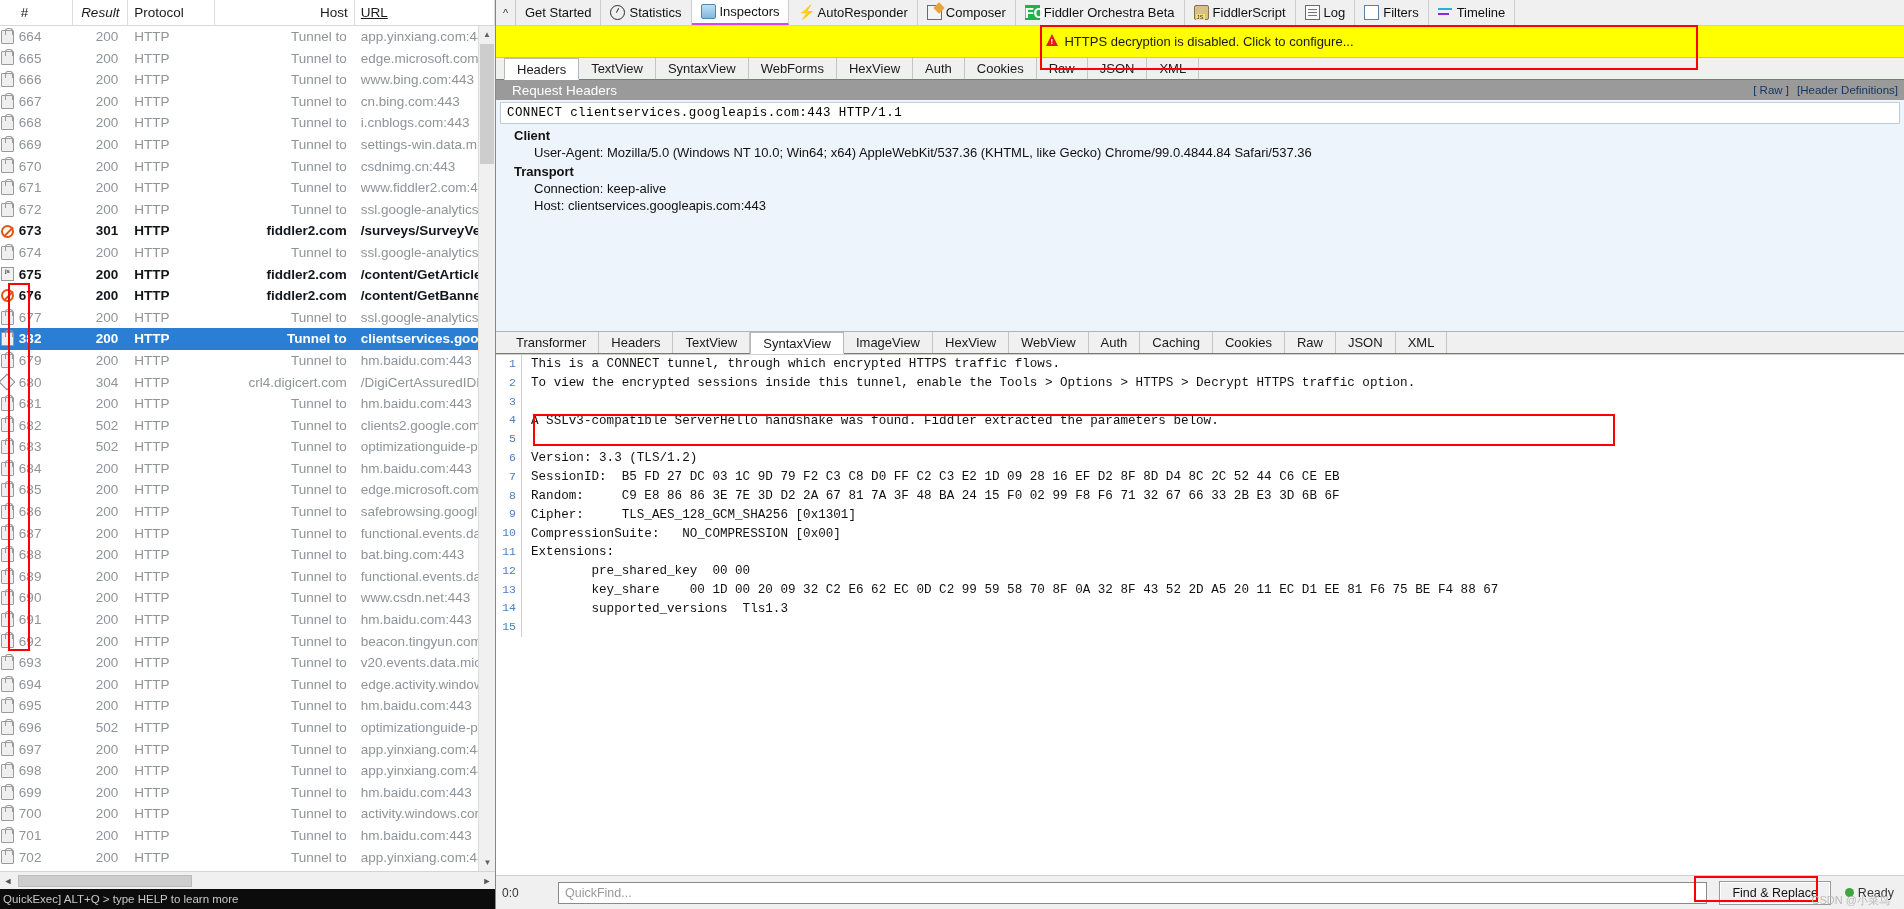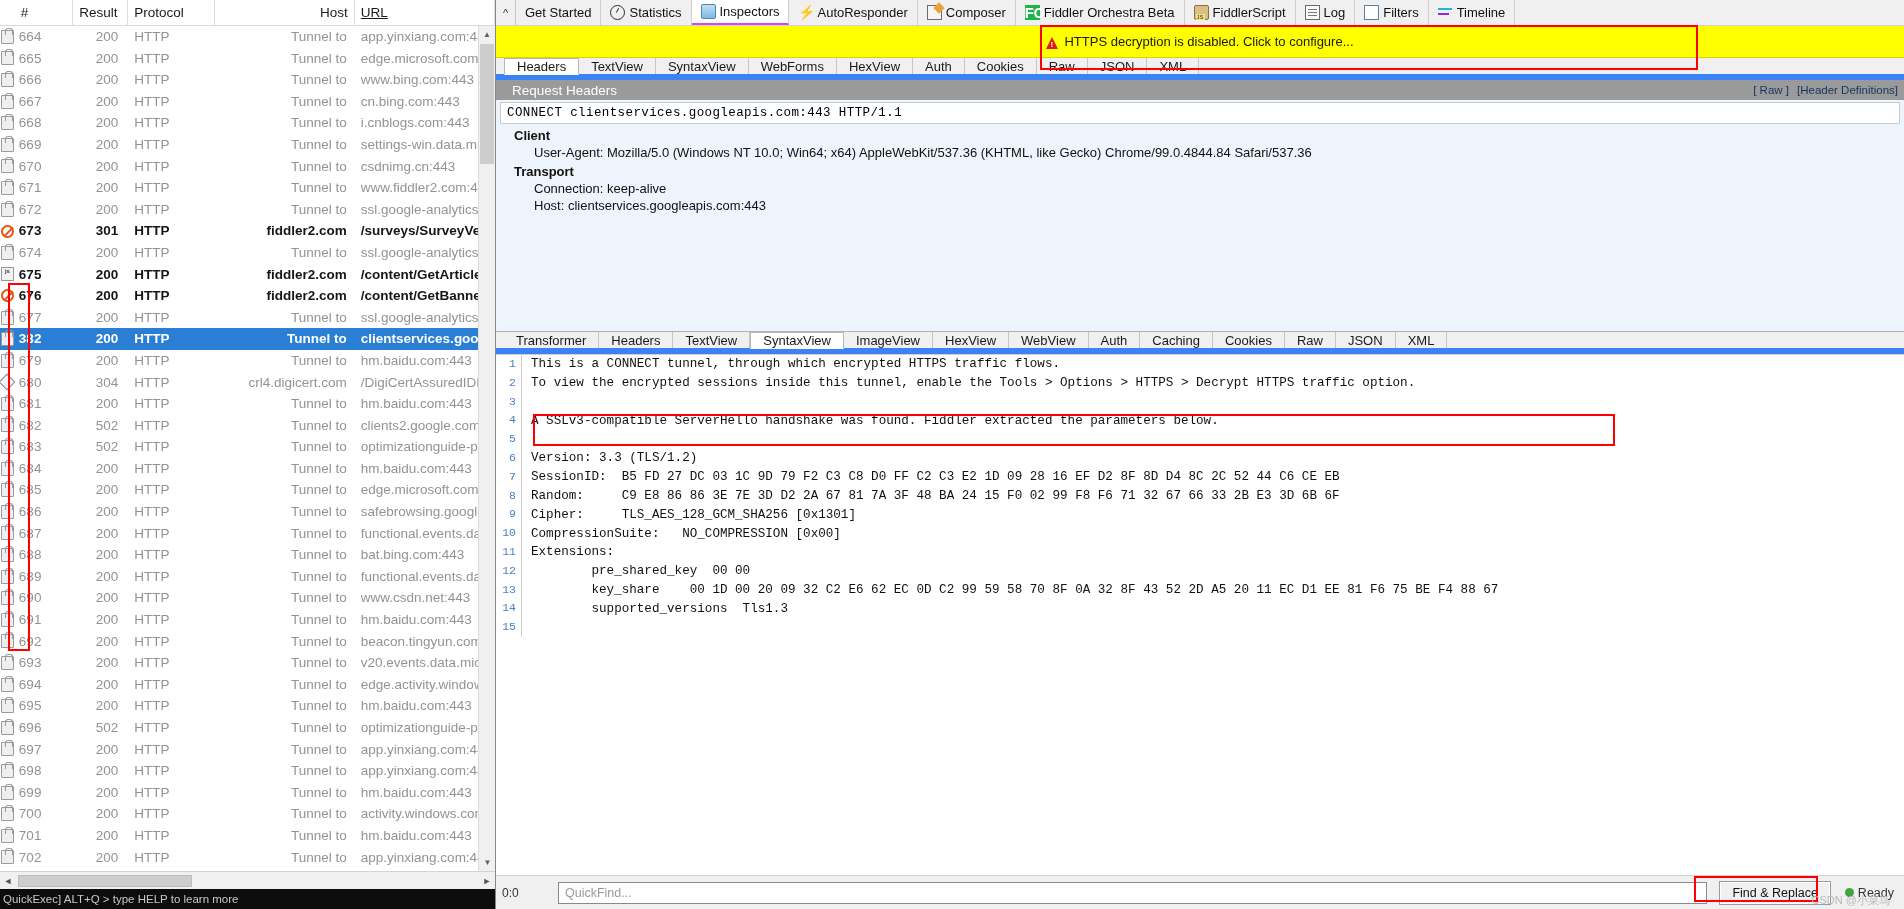--- a/index.html
+++ b/index.html
@@ -30,21 +30,21 @@
     font-size: 13.5px; color: #1a1a1a;
     position: relative;
   }
   .sess-header .col {
     height: 26px; line-height: 26px;
     border-right: 1px solid #dcdcdc;
     padding: 0 6px; overflow: hidden; white-space: nowrap;
   }
   .col-ico  { width: 16px; border-right: none !important; padding:0 !important;}
   .col-num  { width: 62px; text-align: left; }
-  .col-res  { width: 58px; text-align: left; padding-right: 10px;}
+  .col-res  { width: 58px; text-align: center; padding-right: 10px; font-style: italic;}
   .col-prot { width: 92px; text-align: left; }
   .col-host { width: 150px; text-align: right; padding-right: 8px;}
   .col-url  { width: 150px; text-align: left; text-decoration: underline; }
 
   #sess-scroll {
     flex: 1 1 auto; position: relative; overflow: hidden;
     background: #fff;
   }
   #sess-rows { position: relative; }
   .srow {
@@ -137,30 +137,30 @@
   .i-time{background:transparent;}
   .i-time:before{content:"";position:absolute;left:0;top:3px;width:14px;height:2px;background:#1fb8d4;}
   .i-time:after{content:"";position:absolute;left:0;top:8px;width:11px;height:2px;background:#8a2be2;}
 
   
   #warnbar {
     height: 32px; min-height:32px; background:#ffff00;
     display:flex; align-items:center; justify-content:center;
     position:relative; border-bottom:1px solid #d6d600;
   }
-  #warnbar .wtext { font-size:13px; color:#1a1a1a; display:flex; align-items:flex-end; gap:6px;}
+  #warnbar .wtext { font-size:13px; color:#1a1a1a; display:flex; align-items:flex-start; gap:6px;}
   .warn-tri { width:0;height:0;border-left:6px solid transparent;border-right:6px solid transparent;
     border-bottom:12px solid #e01b1b; position:relative;}
   .warn-tri:after{content:"!";position:absolute;left:-2px;top:3px;font-size:8px;color:#fff;font-weight:bold;}
 
   
   .subtabs {
     height: 22px; min-height:22px; background:#f0f0f0;
     display:flex; align-items:stretch; padding-left:8px;
-    border-bottom:6px solid #3b82f6;
+    border-bottom:1px solid #3b82f6;
   }
   .stab {
     padding: 0 12px; font-size:13px; color:#1a1a1a;
     display:flex;align-items:center; border-right:1px solid #c5c5c5;
     background:#f0f0f0; white-space:nowrap;
   }
   .stab.active { background:#ffffff; border:1px solid #b8b8b8; border-bottom:1px solid #ffffff; margin-bottom:-1px;}
 
   
   #req-panel {

